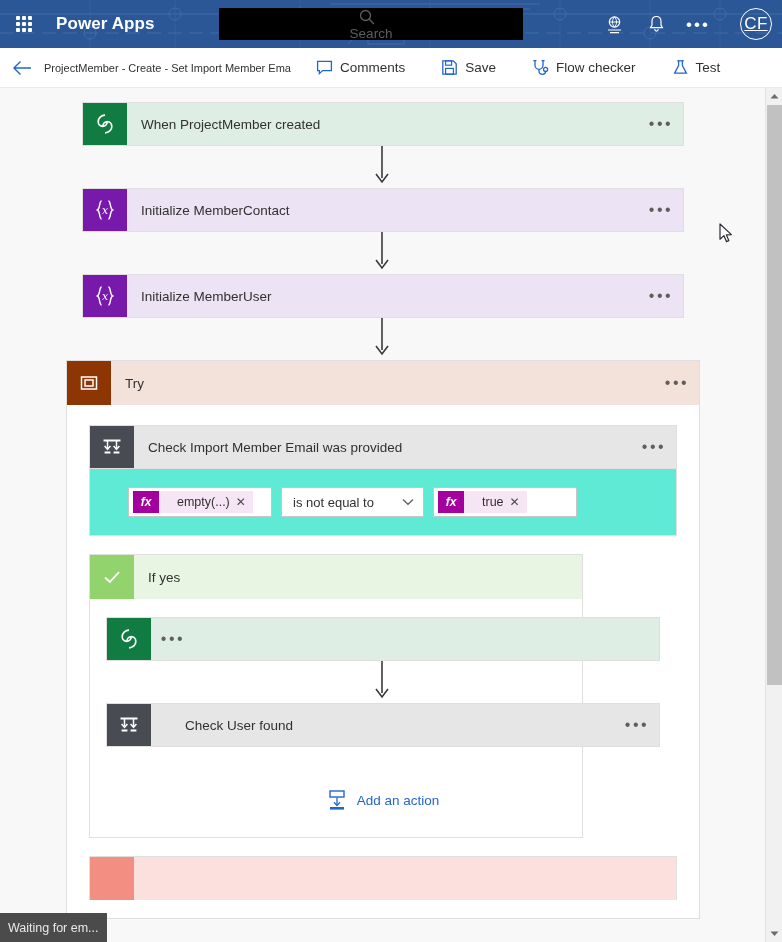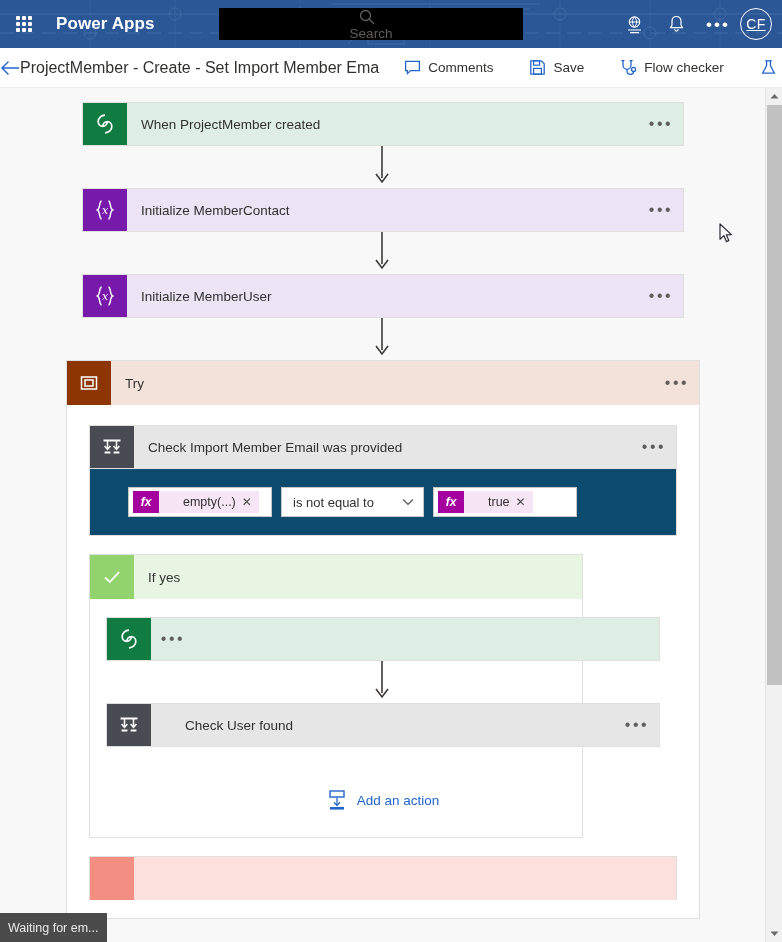--- a/index.html
+++ b/index.html
@@ -52,36 +52,36 @@
     display: flex; align-items: center; gap: 2px;
   }
   .hdr-btn {
     width: 40px; height: 48px; display: flex; align-items: center; justify-content: center;
     cursor: pointer;
   }
   .hdr-dots { color: #fff; font-size: 17px; letter-spacing: 2px; line-height: 1; }
   .avatar {
     width: 32px; height: 32px; border-radius: 50%;
     border: 1.3px solid #ffffff; color: #ffffff;
-    font-size: 14px; display: flex; align-items: center; justify-content: center;
-    margin-left: 0; cursor: pointer; letter-spacing: .3px; text-decoration: underline;
+    font-size: 17px; display: flex; align-items: center; justify-content: center;
+    margin-left: 20px; cursor: pointer; letter-spacing: .3px; text-decoration: underline;
   }
 
   
   .cmd-bar {
     position: absolute; top: 48px; left: 0; width: 782px; height: 40px;
     background: #ffffff; display: flex; align-items: center;
     border-bottom: 1px solid #edebe9;
   }
   .back-arrow {
     width: 44px; height: 40px; display: flex; align-items: center; justify-content: center;
     cursor: pointer;
   }
   .flow-title {
-    font-size: 16px; color: #323130; white-space: nowrap;
+    font-size: 11px; color: #323130; white-space: nowrap;
     margin-right: 16px;
     text-align: right;
   }
   .cmd-items { display: flex; align-items: center; gap: 18px; }
   .cmd-btn {
     display: flex; align-items: center; gap: 7px; height: 36px;
     padding: 0 9px; cursor: pointer; white-space: nowrap;
   }
   .cmd-btn .lbl { font-size: 13.5px; color: #323130; }
   .cmd-ico { width: 17px; height: 17px; flex: 0 0 17px; display: block; }
@@ -116,36 +116,36 @@
 
   
   .scope-box { border: 1px solid #e1dfdd; background: #ffffff; }
   .scope-head { display: flex; align-items: stretch; height: 44px; }
   .scope-head .tile { width: 44px; flex: 0 0 44px; display: flex; align-items: center; justify-content: center; }
   .scope-head .s-title { flex: 1 1 auto; display: flex; align-items: center; font-size: 13.5px; color: #323130; padding-left: 14px; }
   .scope-head .dots { width: 44px; flex: 0 0 44px; display: flex; align-items: center; justify-content: center; color: #605e5c; font-size: 16px; letter-spacing: 2.5px; cursor: pointer; }
   .scope-body { padding: 20px 22px 18px 22px; }
 
   
-  .cond-box { border: 1px solid #e1dfdd; border-top: none; background: #0c4a6e; padding: 18px 38px 18px 38px; }
+  .cond-box { border: 1px solid #e1dfdd; border-top: none; background: #5eead4; padding: 18px 38px 18px 38px; }
   .cond-row { display: flex; align-items: center; gap: 9px; }
   .token-field {
     height: 30px; border: 1px solid #c8c6c4; background: #fff;
     display: flex; align-items: center; padding: 0 4px; cursor: text;
   }
   .token {
     display: flex; align-items: center; height: 22px;
     background: #f6e5f4; color: #323130; font-size: 12.5px;
   }
   .token .fx {
     width: 26px; height: 22px; background: #a4009e; color: #fff;
     display: flex; align-items: center; justify-content: center;
     font-size: 12px; font-style: italic; font-weight: bold;
   }
-  .token .tlabel { padding: 0 6px 0 24px; white-space: nowrap; }
+  .token .tlabel { padding: 0 6px 0 18px; white-space: nowrap; }
   .token .tx { padding-right: 7px; color: #4a4a4a; font-size: 12px; cursor: pointer; }
   .op-select {
     height: 30px; width: 143px; border: 1px solid #c8c6c4; background: #fff;
     display: flex; align-items: center; justify-content: space-between;
     padding: 0 9px 0 11px; font-size: 13px; color: #323130; cursor: pointer;
   }
   .add-btn {
     margin-top: 14px; height: 31px; width: 104px;
     border: 1px solid #c8c6c4; background: #fff;
     display: flex; align-items: center; gap: 8px; padding: 0 10px;

